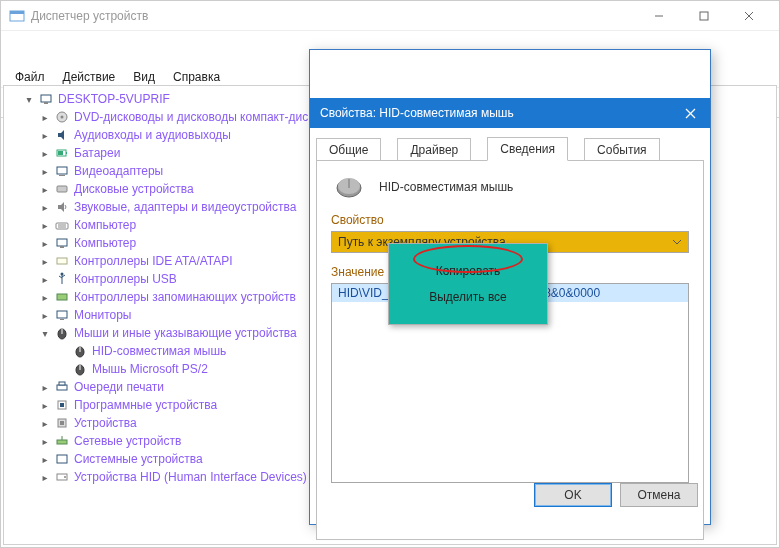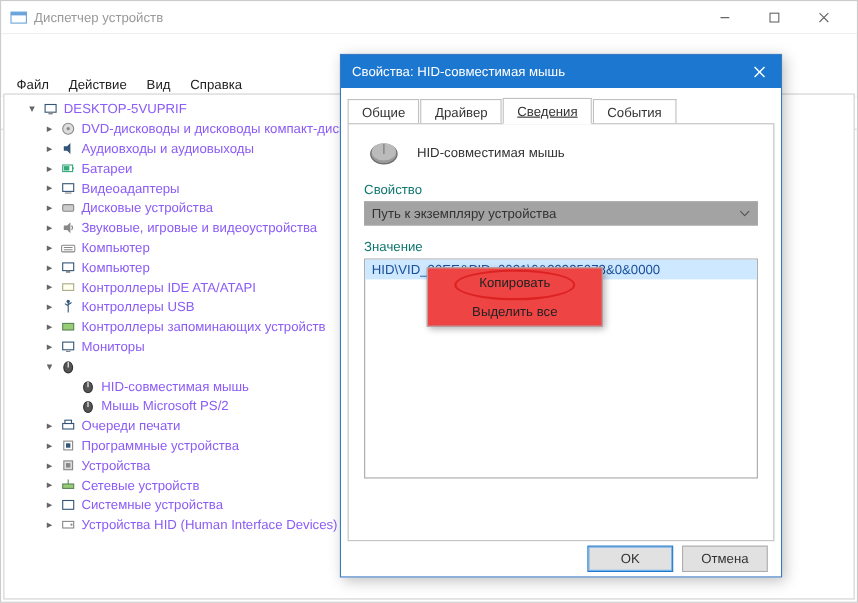--- a/index.html
+++ b/index.html
@@ -82,104 +82,104 @@
     width: 402px; height: 476px;
     border: 1px solid #3a7ac2;
     background: #fff;
     box-shadow: 3px 3px 12px rgba(0,0,0,0.25);
     z-index: 10;
   }
   .prop-titlebar {
     height: 30px; background: #fff; color: #222;
     display: flex; align-items: center; padding: 0 10px;
     font-size: 12px;
+    margin-top: 48px;
   }
   .prop-dialog .prop-titlebar { background: #1c77d0; color: #fff; }
   .prop-titlebar .spacer { flex: 1; }
   .prop-close { width: 40px; height: 29px; display: flex; align-items: center; justify-content: center; background: #1c77d0; color: #fff; margin-right: -10px; }
   .tab-row {
     display: flex; align-items: flex-end;
     padding: 8px 6px 0 6px;
     background: #fff;
   }
   .tab {
     padding: 4px 12px 4px 12px;
     border: 1px solid #c0c0c0;
     border-bottom: none;
-    margin-right: 1px;
+    margin-right: 16px;
     background: #fff;
     font-size: 12px;
     color: #333;
     position: relative;
     top: 1px;
   }
   .tab.active {
     background: #fff;
     border-bottom: 1px solid #fff;
     z-index: 2;
-    text-decoration: underline;
   }
   .tab-panel {
     margin: 0 6px 6px 6px;
     border: 1px solid #c0c0c0;
     height: 380px;
     padding: 14px 14px 10px 14px;
     background: #fff;
     position: relative;
   }
   .device-header { display: flex; align-items: center; gap: 12px; margin-bottom: 14px; }
   .device-icon { width: 36px; height: 24px; display: flex; align-items: center; justify-content: center; }
-  .field-label { font-size: 12px; color: #0f766e; margin-bottom: 4px; }
+  .field-label { font-size: 12px; color: #a16207; margin-bottom: 4px; }
   .combo {
     width: 100%; height: 22px;
     border: 1px solid #a7a7a7;
     display: flex; align-items: center;
     padding: 0 6px;
     font-size: 12px;
     justify-content: space-between;
-    background: #a3a3a3;
+    background: #eab308;
   }
   .value-box {
     margin-top: 4px;
     width: 100%; height: 200px;
     border: 1px solid #a7a7a7;
     background: #fff;
     font-size: 12px;
     position: relative;
   }
   .value-row {
     background: #cde8ff;
     color: #1a4f9c;
     padding: 2px 6px;
     white-space: nowrap;
     overflow: hidden;
   }
   .dialog-buttons {
     position: absolute;
-    right: 12px; bottom: 4px;
+    right: 12px; bottom: 17px;
     display: flex; gap: 8px;
   }
   .btn {
     min-width: 78px; height: 24px;
     border: 1px solid #adadad;
     background: #e1e1e1;
     font-size: 12px;
     display: flex; align-items: center; justify-content: center;
   }
   .btn.default { border: 1px solid #1c77d0; box-shadow: inset 0 0 0 1px #7eb7ea; }
   
   .context-menu {
     position: absolute;
     left: 388px; top: 243px;
     width: 160px;
-    background: #ef4444;
+    background: #14b8a6;
     border: 1px solid #b0b0b0;
     box-shadow: 2px 2px 6px rgba(0,0,0,0.3);
     z-index: 30;
-    padding: 0;
+    padding: 14px;
   }
   .context-item {
     padding: 6px 14px;
     font-size: 12px;
     color: #222;
     text-align: center;
   }
   .highlight-ellipse {
     position: absolute;
     left: 413px; top: 245px;
@@ -362,21 +362,21 @@
           <span class="node-label">Дисковые устройства</span>
         </div>
       <div class="tree-node indent-2">
           <span class="twisty closed"></span>
           <span class="node-icon">
             <svg width="14" height="14">
               <path d="M3 5 L6 5 L9 2 L9 12 L6 9 L3 9 Z" fill="#888"></path>
               <path d="M10 5 Q12 7 10 9" fill="none" stroke="#888"></path>
             </svg>
           </span>
-          <span class="node-label">Звуковые, игровые и видеоустройства</span>
+          <span class="node-label">Звуковые, адаптеры и видеоустройства</span>
         </div>
       <div class="tree-node indent-2">
           <span class="twisty closed"></span>
           <span class="node-icon">
             <svg width="14" height="14">
               <rect x="1" y="5" width="12" height="6" rx="1" fill="#fff" stroke="#888"></rect>
               <line x1="3" y1="7" x2="11" y2="7" stroke="#888"></line>
               <line x1="3" y1="9" x2="11" y2="9" stroke="#888"></line>
             </svg>
           </span>
@@ -432,20 +432,21 @@
         </div>
 
       <div class="tree-node indent-2">
           <span class="twisty open"></span>
           <span class="node-icon">
             <svg width="14" height="14">
               <ellipse cx="7" cy="8" rx="4" ry="5" fill="#555" stroke="#333"></ellipse>
               <line x1="7" y1="3" x2="7" y2="8" stroke="#fff"></line>
             </svg>
           </span>
+          <span class="node-label">Мыши и иные указывающие устройства</span>
         </div>
       <div class="tree-node indent-3">
           <span class="twisty none"></span>
           <span class="node-icon">
             <svg width="14" height="14">
               <ellipse cx="7" cy="8" rx="4" ry="5" fill="#555" stroke="#333"></ellipse>
               <line x1="7" y1="3" x2="7" y2="8" stroke="#fff"></line>
             </svg>
           </span>
           <span class="node-label">HID-совместимая мышь</span>

